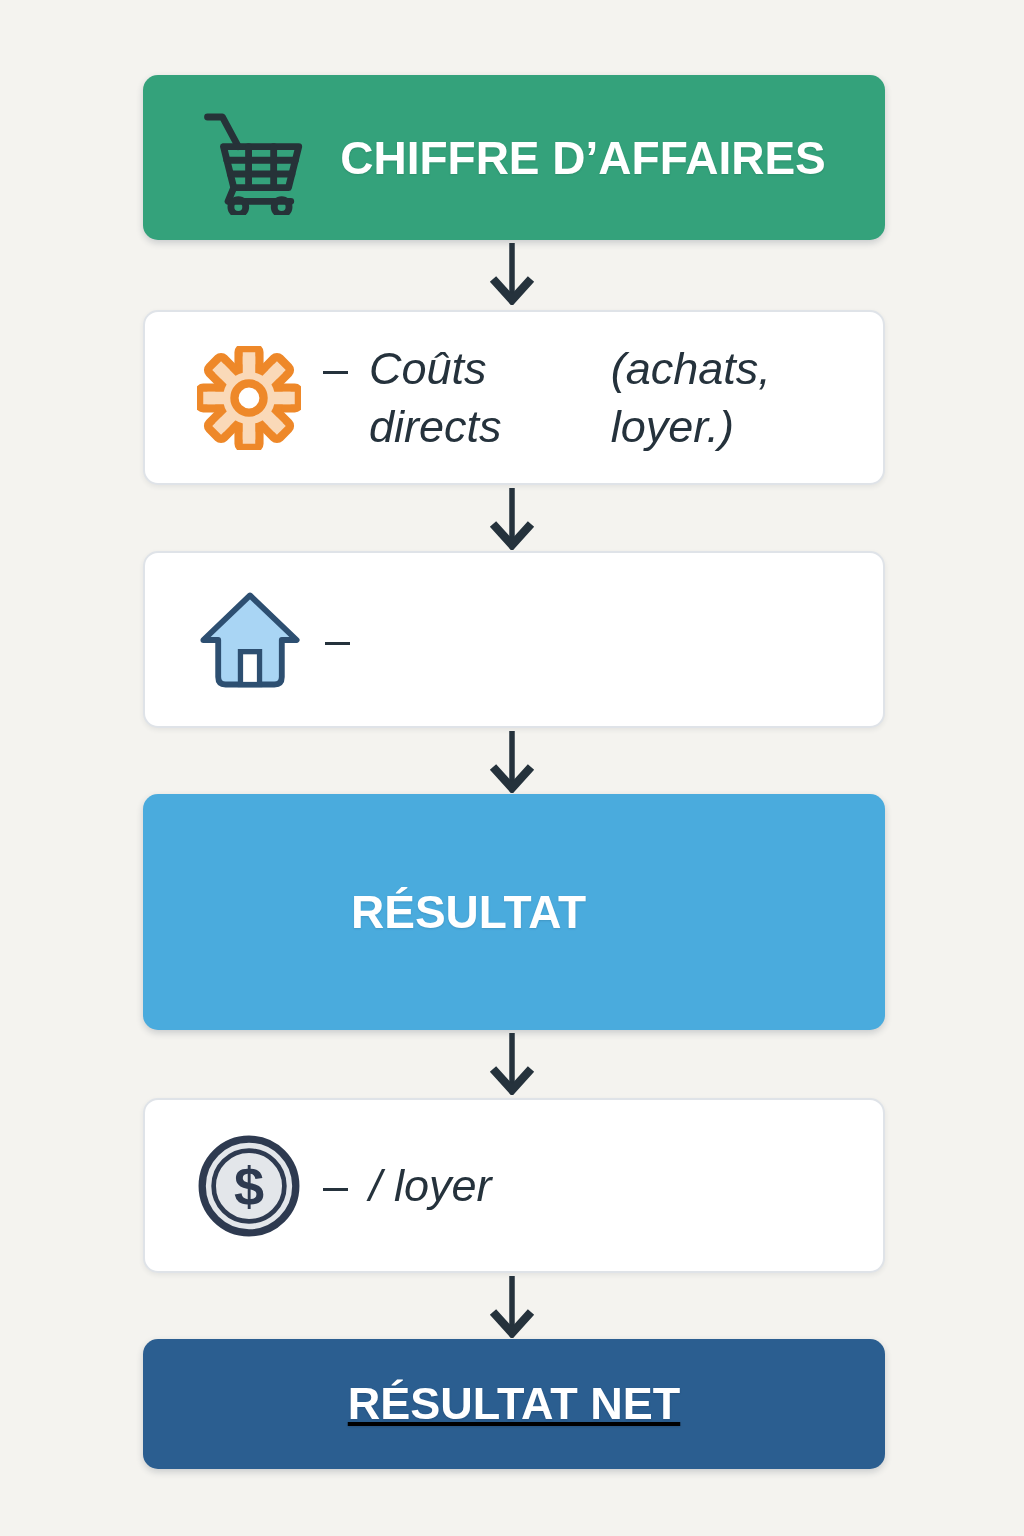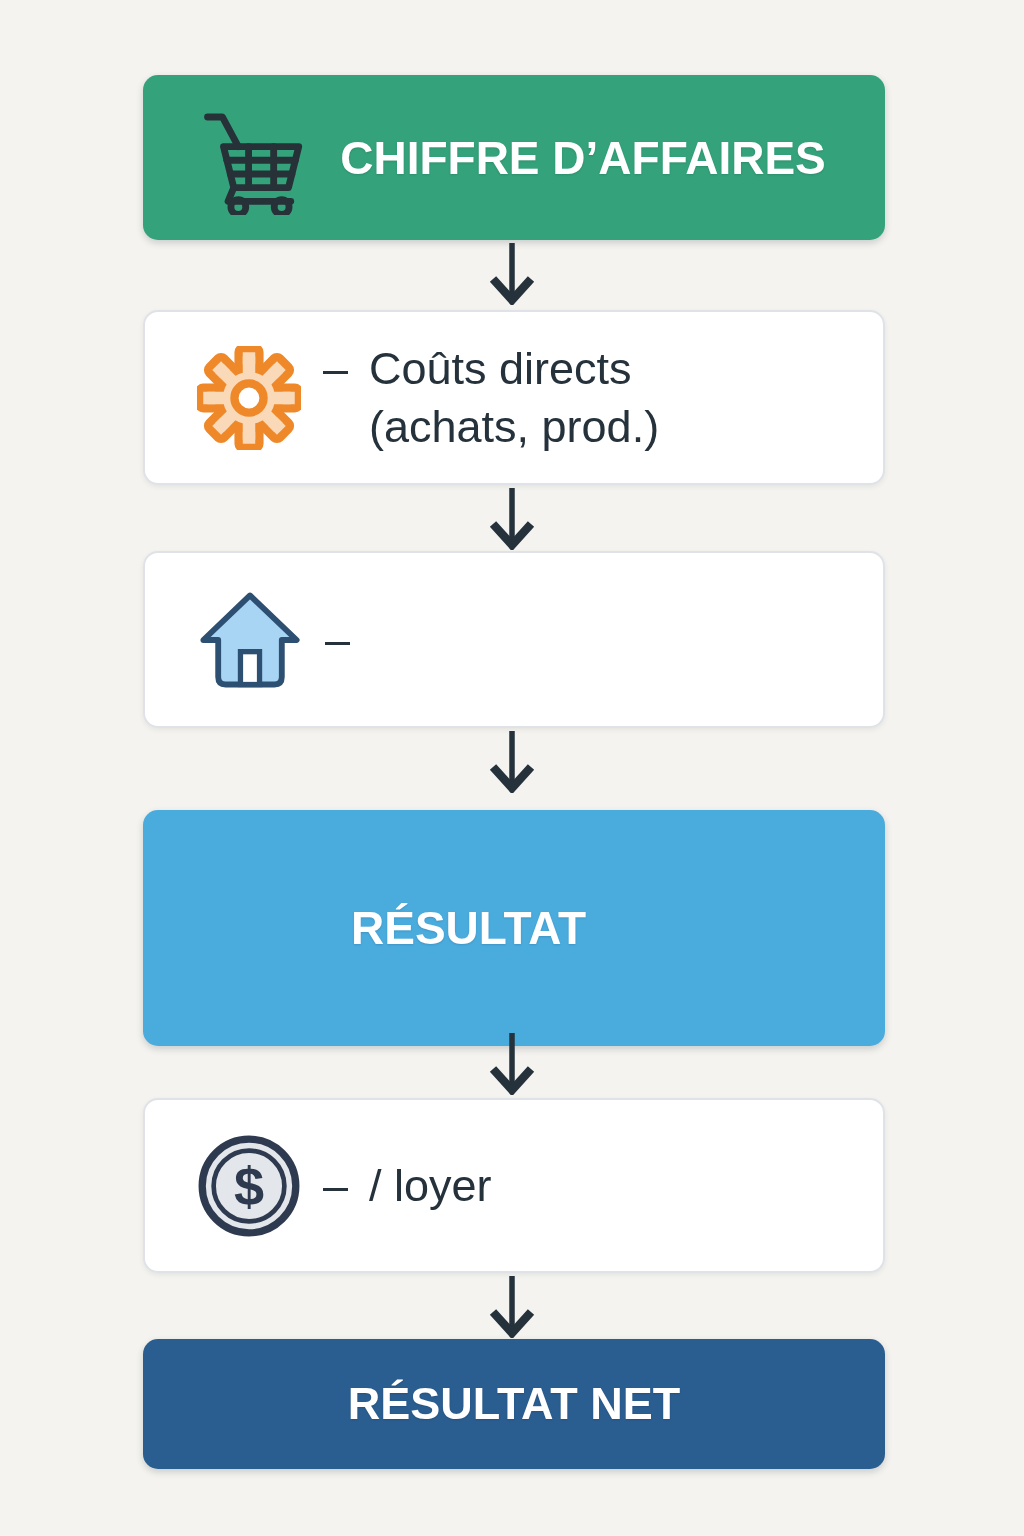--- a/index.html
+++ b/index.html
@@ -30,23 +30,23 @@
     box-shadow:0 3px 7px rgba(35,50,70,.20);
   }
   .box.plain{
     background:#ffffff;
     border:2px solid var(--box-border);
     box-shadow:0 2px 5px rgba(35,50,70,.08);
   }
   .box-revenue{top:75px;height:165px;background:var(--green);}
   .box-direct-costs{top:310px;height:175px;}
   .box-fixed-costs{top:551px;height:177px;}
-  .box-ebit{top:794px;height:236px;background:var(--blue);margin-top:16px;}
+  .box-ebit{top:794px;height:236px;background:var(--blue);}
   .box-interest{top:1098px;height:175px;}
-  .box-net{top:1339px;height:130px;background:var(--dark-blue);justify-content:center;}
+  .box-net{top:1339px;height:130px;background:var(--dark-blue);justify-content:center;text-decoration:underline;}
 
   .icon-slot{flex:0 0 auto;margin-left:52px;display:flex;align-items:center;justify-content:center;}
   .icon-slot svg{display:block;}
 
   .banner-title{
     flex:1;
     text-align:center;
     color:#ffffff;
     font-weight:bold;
     font-size:46px;
@@ -66,21 +66,21 @@
     margin-left:22px;
     color:var(--text-dark);
     font-size:45px;
     line-height:58px;
   }
   .dash{
     flex:0 0 auto;
     width:30px;
     margin-right:16px;
   }
-  .lines{display:flex;flex-direction:column;}
+  .lines{display:flex;flex-direction:row;font-style:italic;}
   .ebit-text{
     color:#ffffff;
     font-weight:bold;
     font-size:46px;
     line-height:60px;
     padding-left:208px;
     text-shadow:0 1px 2px rgba(25,70,100,.20);
   }
   .arrow{
     position:absolute;
@@ -148,21 +148,21 @@
           <rect x="44" y="10" width="12" height="18" transform="rotate(270 50 50)"></rect>
           <rect x="44" y="10" width="12" height="18" transform="rotate(315 50 50)"></rect>
         </g>
         <circle cx="50" cy="50" r="14" fill="#ffffff" stroke="#ee8829" stroke-width="8"></circle>
       </svg>
     </span>
     <div class="minus-row">
       <span class="dash">–</span>
       <span class="lines">
         <span>Coûts directs</span>
-        <span>(achats, prod.)</span>
+        <span>(achats, loyer.)</span>
       </span>
     </div>
   </div>
 
   <div class="arrow arrow-2">
     <svg width="64" height="62" viewBox="0 0 64 62" fill="none" stroke="#25323c">
       <line x1="32" y1="0" x2="32" y2="51" stroke-width="5.5"></line>
       <polyline points="13,36 32,57 51,36" stroke-width="8.5" stroke-linejoin="miter"></polyline>
     </svg>
   </div>

